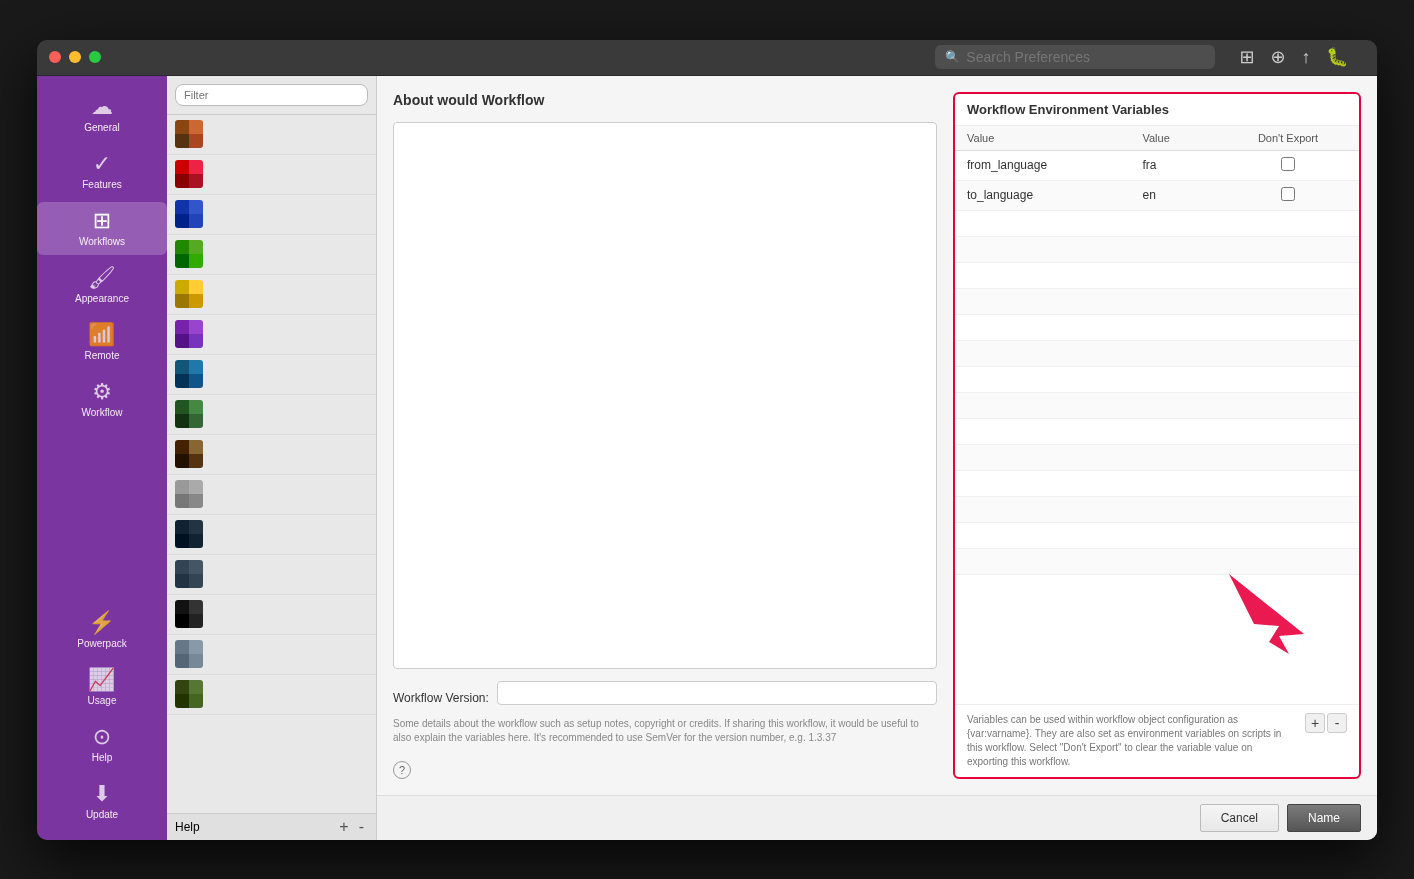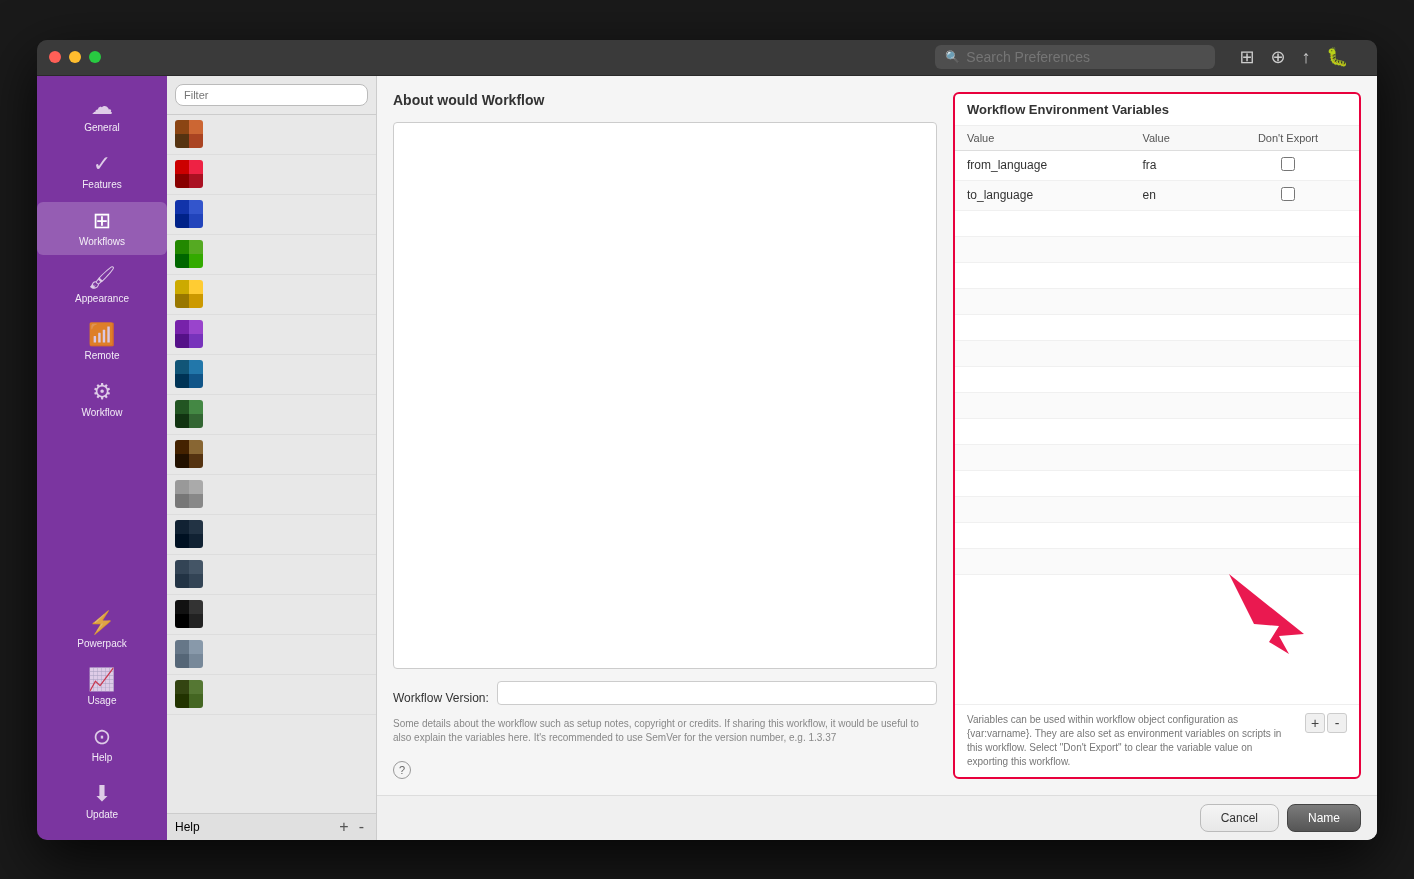--- a/index.html
+++ b/index.html
@@ -339,21 +339,21 @@
     .main-panel-buttons {
       display: flex;
       justify-content: flex-end;
       gap: 8px;
       padding: 8px 16px;
       border-top: 1px solid #ddd;
       background: #f0f0f0;
     }
     .btn {
       padding: 6px 20px;
-      border-radius: 8px;
+      border-radius: 2px;
       border: 1px solid #bbb;
       font-size: 12px;
       cursor: pointer;
     }
     .btn-cancel {
       background: linear-gradient(to bottom, #f5f5f5, #e8e8e8);
       color: #333;
     }
     .btn-save {
       background: linear-gradient(to bottom, #7b7b7b, #555);

